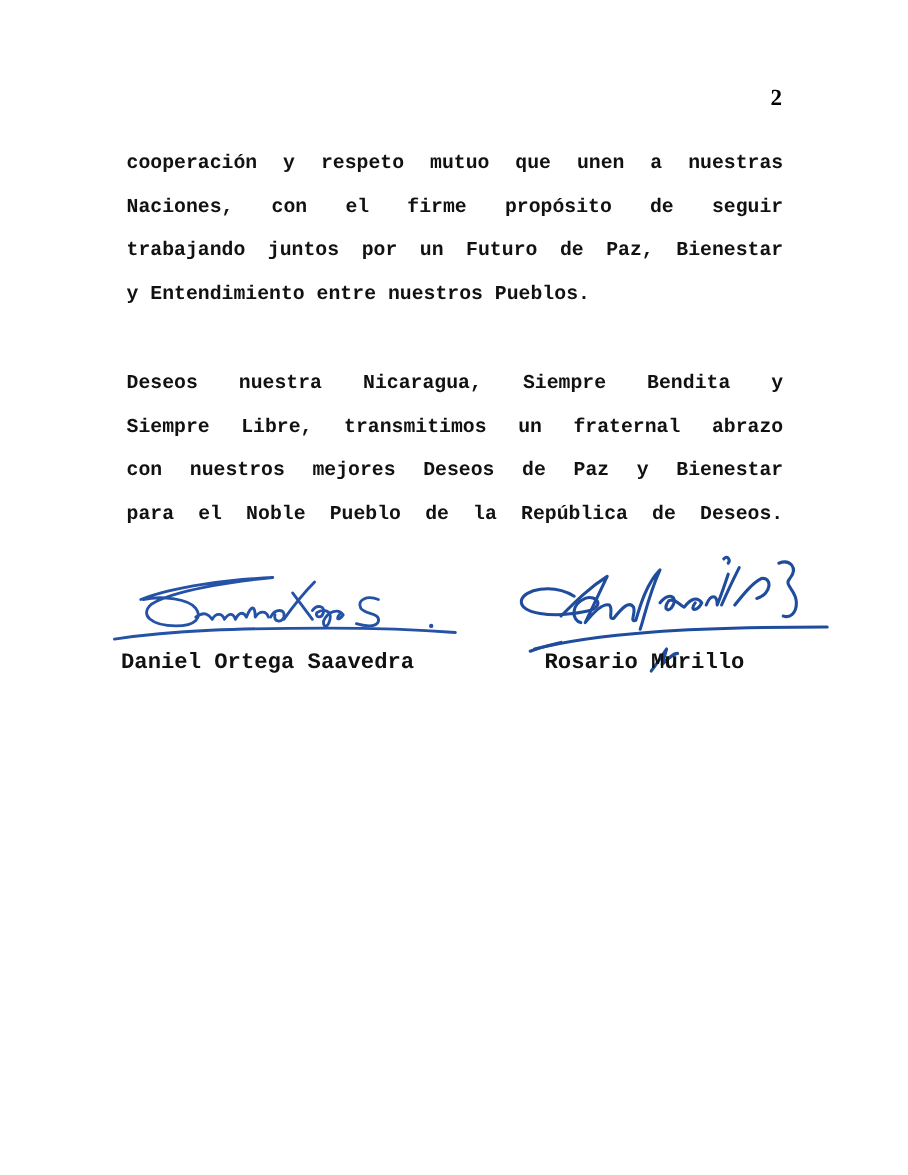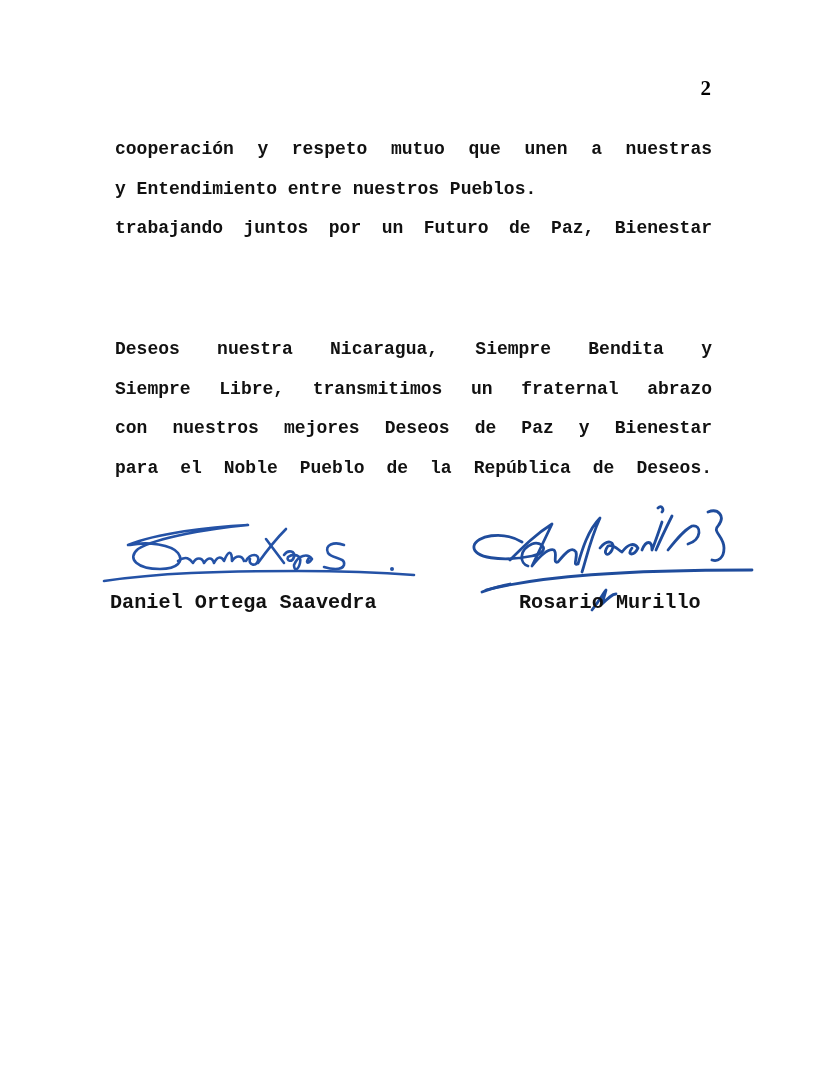--- a/index.html
+++ b/index.html
@@ -54,31 +54,32 @@
     .signer-name {
       position: absolute;
       top: 591px;
       font-family: "Liberation Mono", "DejaVu Sans Mono", monospace;
       font-weight: bold;
       font-size: 20.2px;
       color: #111;
       white-space: nowrap;
     }
     .name-ortega { left: 110px; }
-    .name-murillo { left: 495px; margin-left: 24px; }
+    .name-murillo { left: 495px; }
   </style>
 </head>
 <body>
 
 <div class="page-number">2</div>
 
 <div class="body-text p1">
   <span class="line">cooperación y respeto mutuo que unen a nuestras</span>
+  <span class="line">Naciones, con el firme propósito de seguir</span>
+  <span class="line">trabajando juntos por un Futuro de Paz, Bienestar</span>
   <span class="line last">y Entendimiento entre nuestros Pueblos.</span>
-  <span class="line">trabajando juntos por un Futuro de Paz, Bienestar</span>
 </div>
 
 <div class="body-text p2">
   <span class="line">Deseos nuestra Nicaragua, Siempre Bendita y</span>
   <span class="line">Siempre Libre, transmitimos un fraternal abrazo</span>
   <span class="line">con nuestros mejores Deseos de Paz y Bienestar</span>
   <span class="line">para el Noble Pueblo de la República de Deseos.</span>
 </div>
 
 <svg class="signature sig-ortega" viewBox="0 0 320 78">

